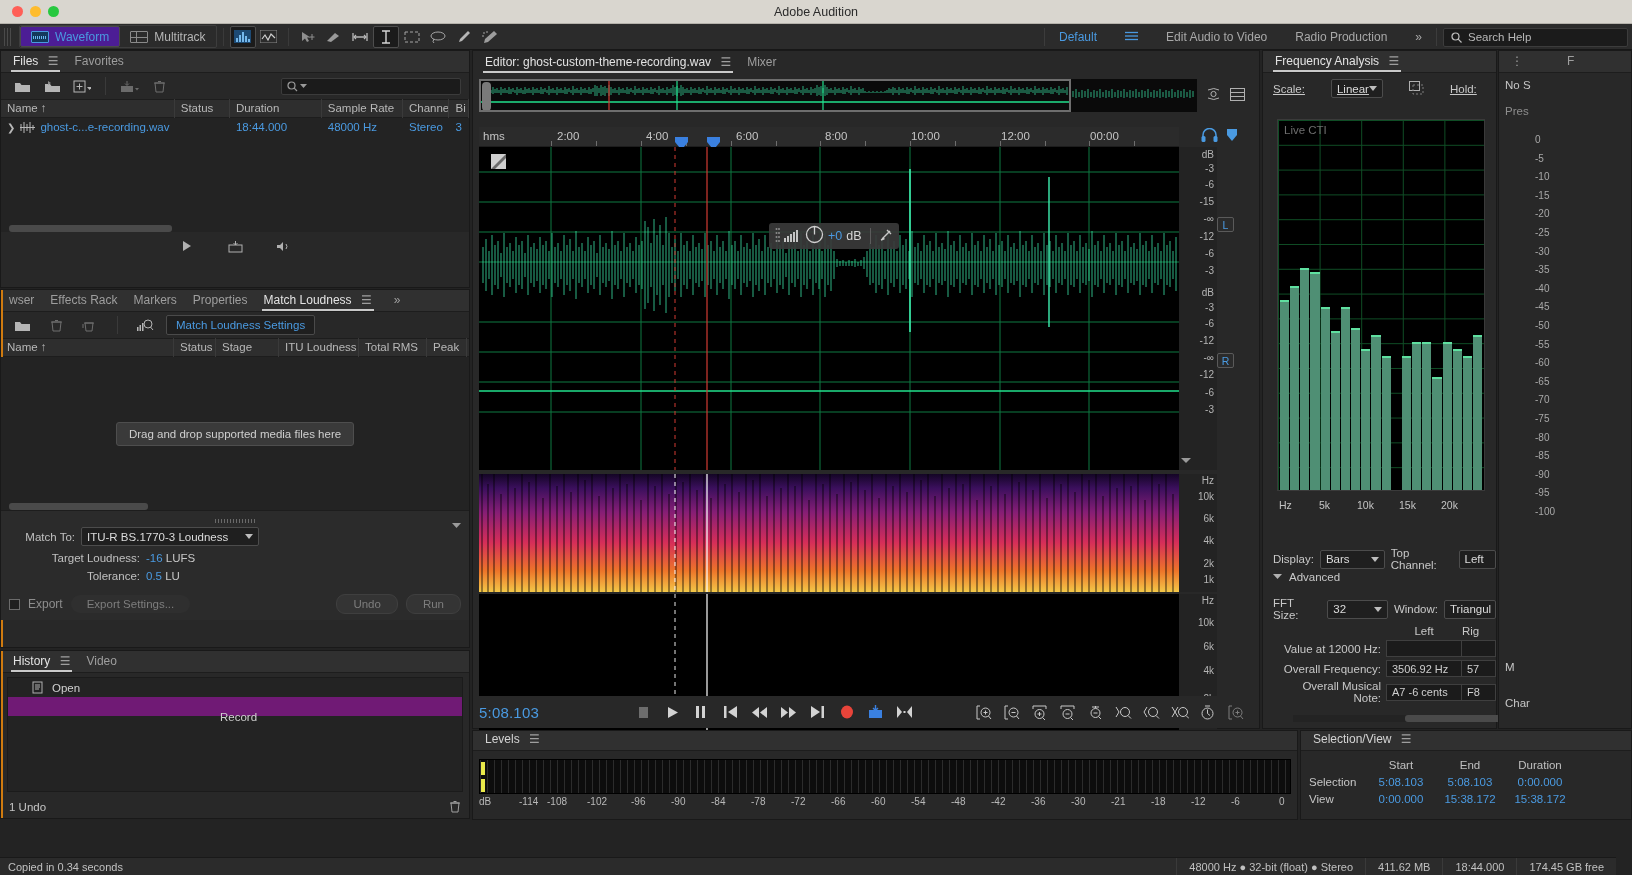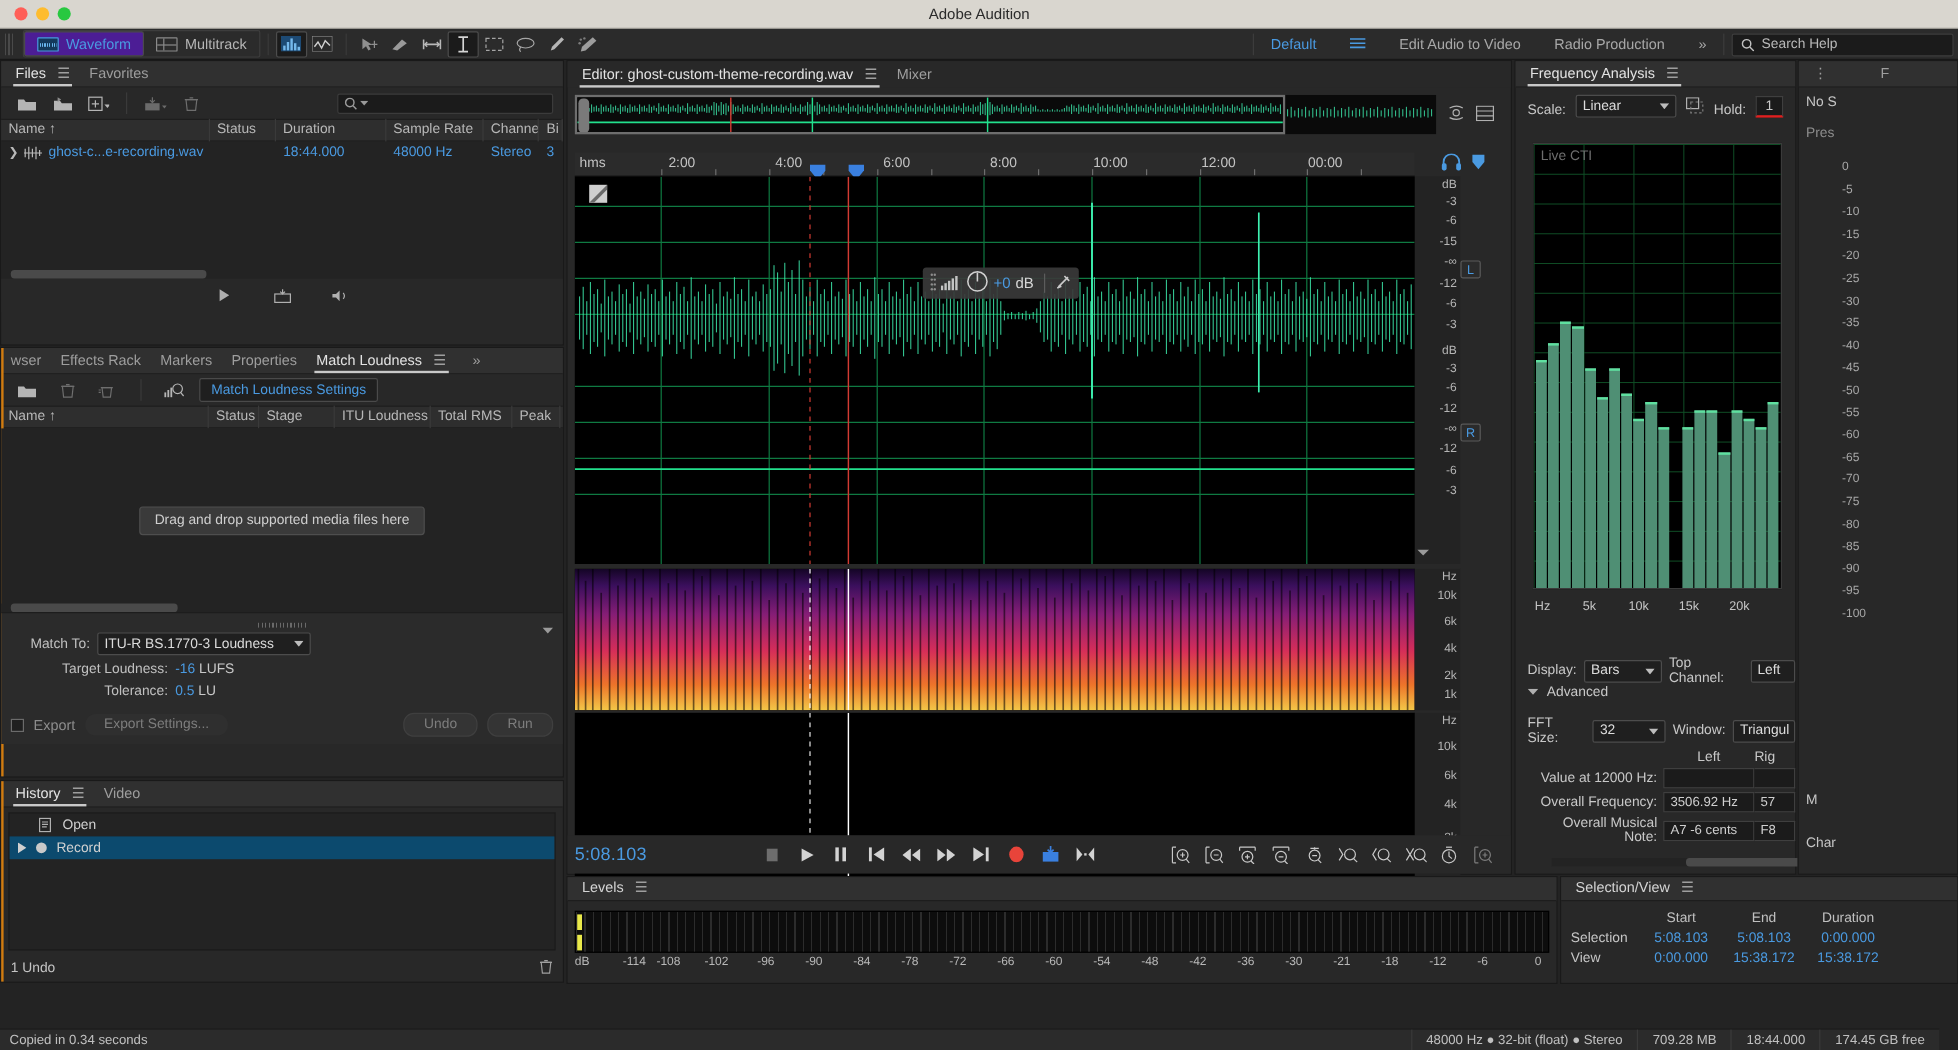--- a/index.html
+++ b/index.html
@@ -111,21 +111,21 @@
     padding:0 5px; cursor:default;
   }
   .bluval { color:#4a9ae1; }
   .ml-footer { display:flex; align-items:center; gap:8px; padding:6px 8px; }
   .chk { width:11px;height:11px;border:1px solid #6b6b6b;background:#1f1f1f;display:inline-block;}
   .gbtn { background:#343434; border:1px solid #3f3f3f; border-radius:9px;
     color:#7d7d7d; font-size:11.5px; padding:3px 16px; cursor:default;}
 
   
   .hist-row { display:flex; align-items:center; height:19px; padding-left:8px; font-size:11.5px; color:#d0d0d0; gap:7px;}
-  .hist-row.sel { background:#0c4a6e; }
+  .hist-row.sel { background:#701a75;flex-direction:column; }
 
   
   .ed-hdr { height:22px; display:flex; align-items:flex-end; padding-left:8px; background:#282828; }
   .overview { background:#0a0a0a; border:2px solid #6e6e6e; position:relative; overflow:hidden;}
   .ruler { height:20px; background:#2b2b2b; position:relative; border-bottom:1px solid #1d1d1d; }
   .ruler span { position:absolute; top:3px; font-size:11.5px; color:#c4c4c4;}
   .rt { position:absolute; bottom:0; width:1px; height:5px; background:#6e6e6e;}
   .wavebox { background:#000; position:relative; overflow:hidden;}
   .spectrum { position:relative; overflow:hidden; background:#000;}
   .dbscale { background:#232323; position:relative; }
@@ -138,21 +138,21 @@
   .tp-btn { width:25px;height:22px;display:flex;align-items:center;justify-content:center;cursor:default;}
 
   
   .levels-strip { background:#0d0d0d; position:relative; border:1px solid #000;}
   .lv-ticks { position:absolute;left:0;right:0;top:0;bottom:0;
      background:repeating-linear-gradient(to right,#2c2c2c 0 1px,transparent 1px 7px);}
   .lv-axis { height:16px; position:relative; }
   .lv-axis span { position:absolute; font-size:10px; color:#b8b8b8; top:1px;}
 
   
-  .fa-ctl { display:flex; align-items:flex-end; gap:8px; font-size:11.5px; padding:6px 10px;}
+  .fa-ctl { display:flex; align-items:center; gap:26px; font-size:11.5px; padding:6px 10px;text-decoration:underline;}
   .fa-graph { background:#000; position:relative; border:1px solid #3a3a3a; overflow:hidden;}
   .fa-grid { position:absolute; inset:0;
      background-image:
       linear-gradient(to right, #0f4d25 1px, transparent 1px),
       linear-gradient(to bottom, #0f4d25 1px, transparent 1px);
   }
   .fa-bars { position:absolute; left:2px; right:2px; bottom:0; top:0; display:flex; align-items:flex-end; gap:1px;}
   .fa-bar { flex:1; background:#4f8f74; border-top:2px solid #5fe0a0; }
   .fa-axis-x { height:16px; position:relative; }
   .fa-axis-x span { position:absolute; font-size:10.5px; color:#c4c4c4; top:0;}
@@ -1302,19 +1302,19 @@
       <div>-100</div>
     </div>
     <div style="position:absolute; left:6px; top:646px; font-size:11.5px; color:#c6c6c6;">Char</div>
     <div style="position:absolute; left:6px; top:610px; font-size:11.5px; color:#c6c6c6;">M</div>
   </div>
 
   <div class="statusbar">
     <span style="padding-left:8px">Copied in 0.34 seconds</span>
     <div class="sb-right">
       <span class="sb-cell">48000 Hz ● 32-bit (float) ● Stereo</span>
-      <span class="sb-cell">709.28 MB</span>
+      <span class="sb-cell">411.62 MB</span>
       <span class="sb-cell">18:44.000</span>
       <span class="sb-cell">174.45 GB free</span>
     </div>
   </div>
 
 </div>
 
 </body></html>

